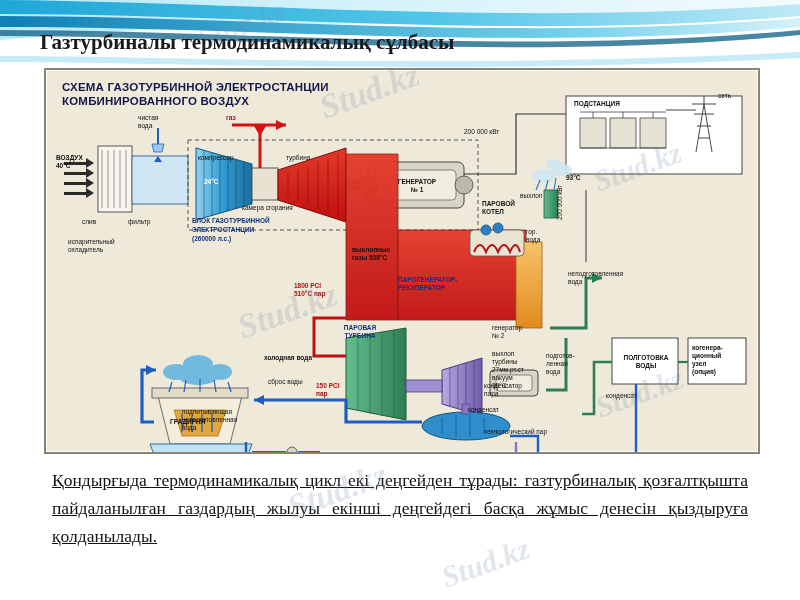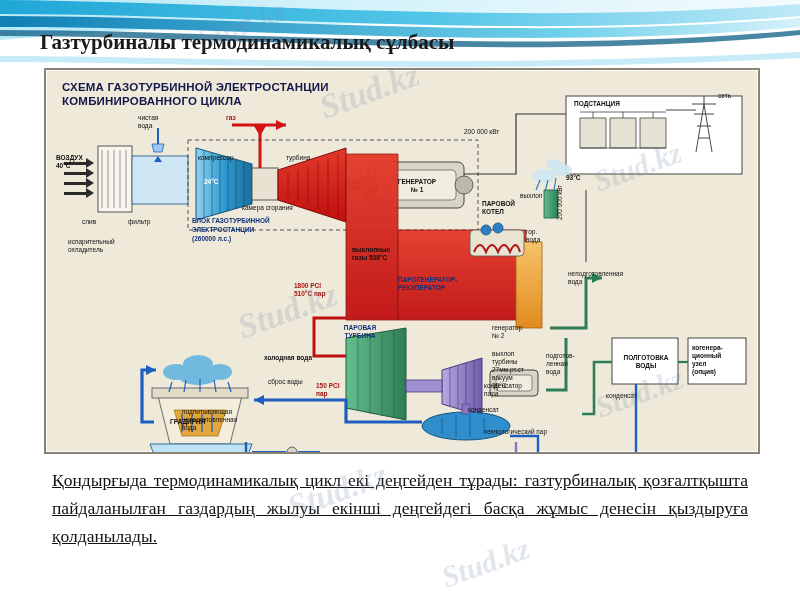--- a/index.html
+++ b/index.html
@@ -321,21 +321,21 @@
 
       <path d="M540,120 L540,192" stroke="#333" stroke-width="1" fill="none"></path>
 
       <g fill="#1d5fbf">
         <path d="M112,86 l-4,6 l8,0 z"></path>
       </g>
     </svg>
 
     <div class="d-title" data-name="diagram-heading">
       <span data-name="diagram-heading-line1">СХЕМА ГАЗОТУРБИННОЙ ЭЛЕКТРОСТАНЦИИ</span><br>
-      <span data-name="diagram-heading-line2">КОМБИНИРОВАННОГО ЦИКЛА</span>
+      <span data-name="diagram-heading-line2">КОМБИНИРОВАННОГО ВОЗДУХ</span>
     </div>
 
     <div class="lb b" style="left:10px;top:84px;width:40px;white-space:pre-line;" data-name="label-air">ВОЗДУХ
 40°C</div>
     <div class="lb" style="left:92px;top:44px;width:40px;white-space:pre-line;" data-name="label-clean-water">чистая
 вода</div>
     <div class="lb b red" style="left:180px;top:44px;" data-name="label-gas">газ</div>
     <div class="lb" style="left:152px;top:84px;" data-name="label-compressor">компрессор</div>
     <div class="lb" style="left:240px;top:84px;" data-name="label-turbine">турбина</div>
     <div class="lb w" style="left:158px;top:108px;" data-name="label-temp-24">24°C</div>

